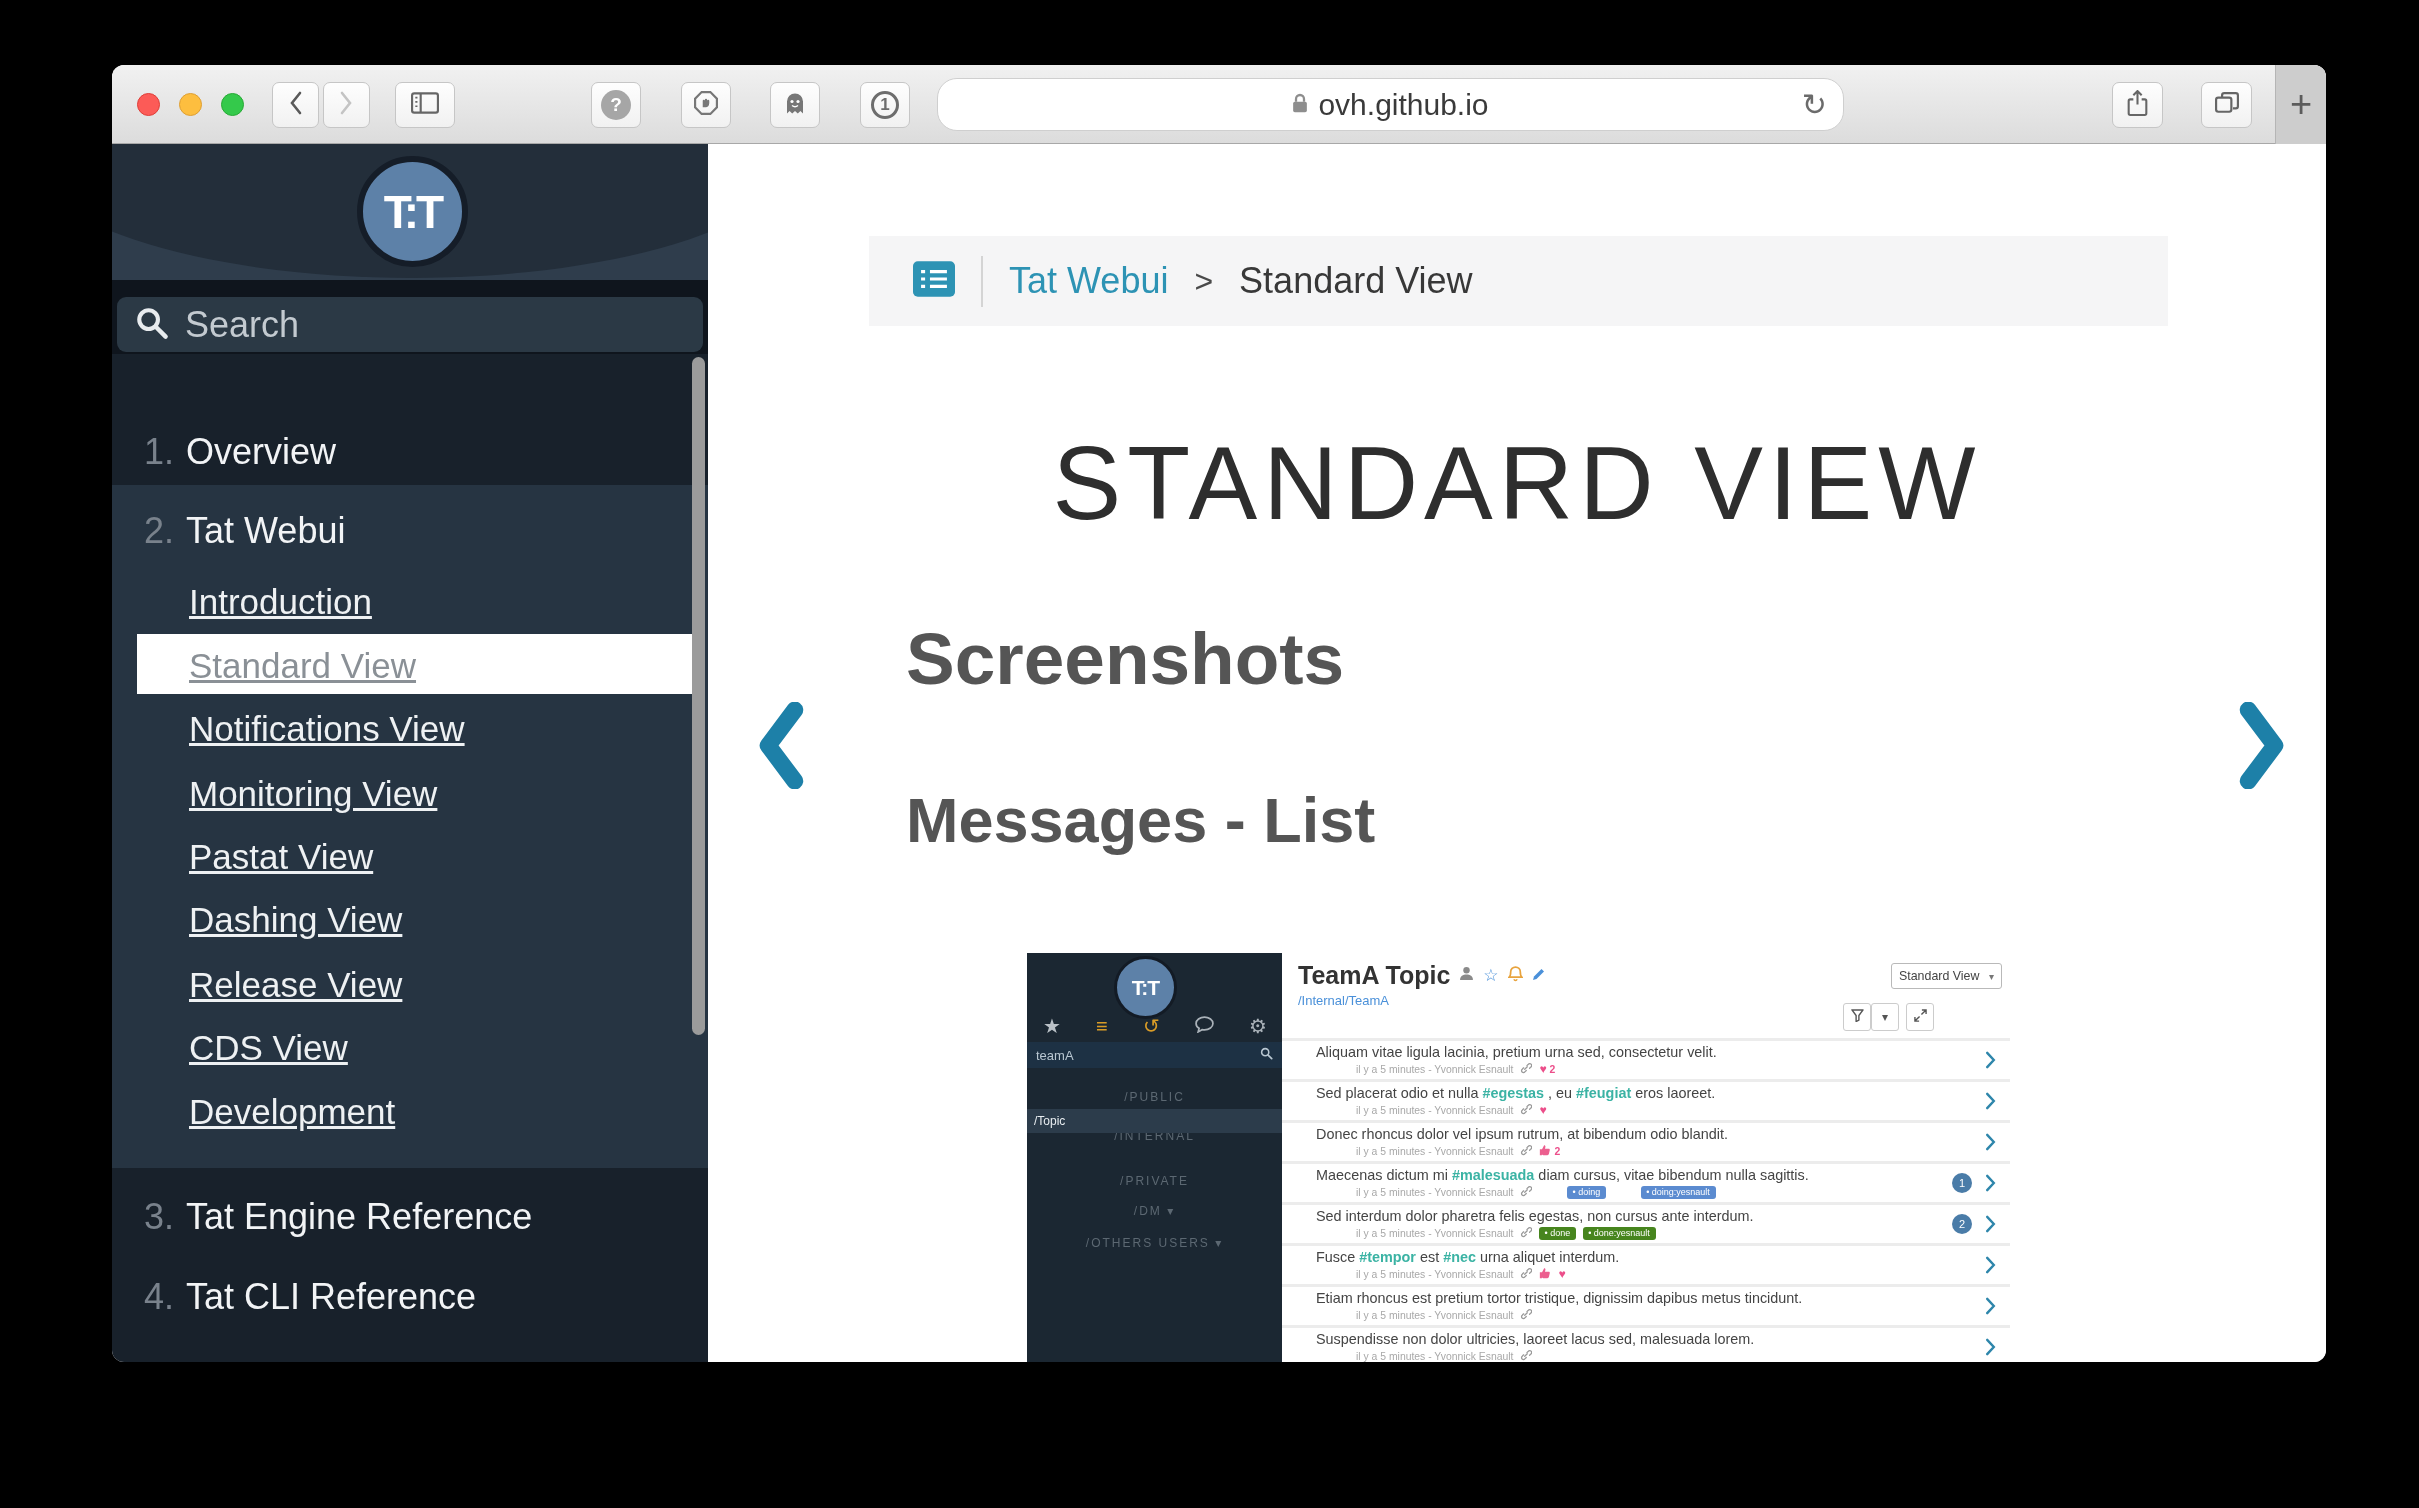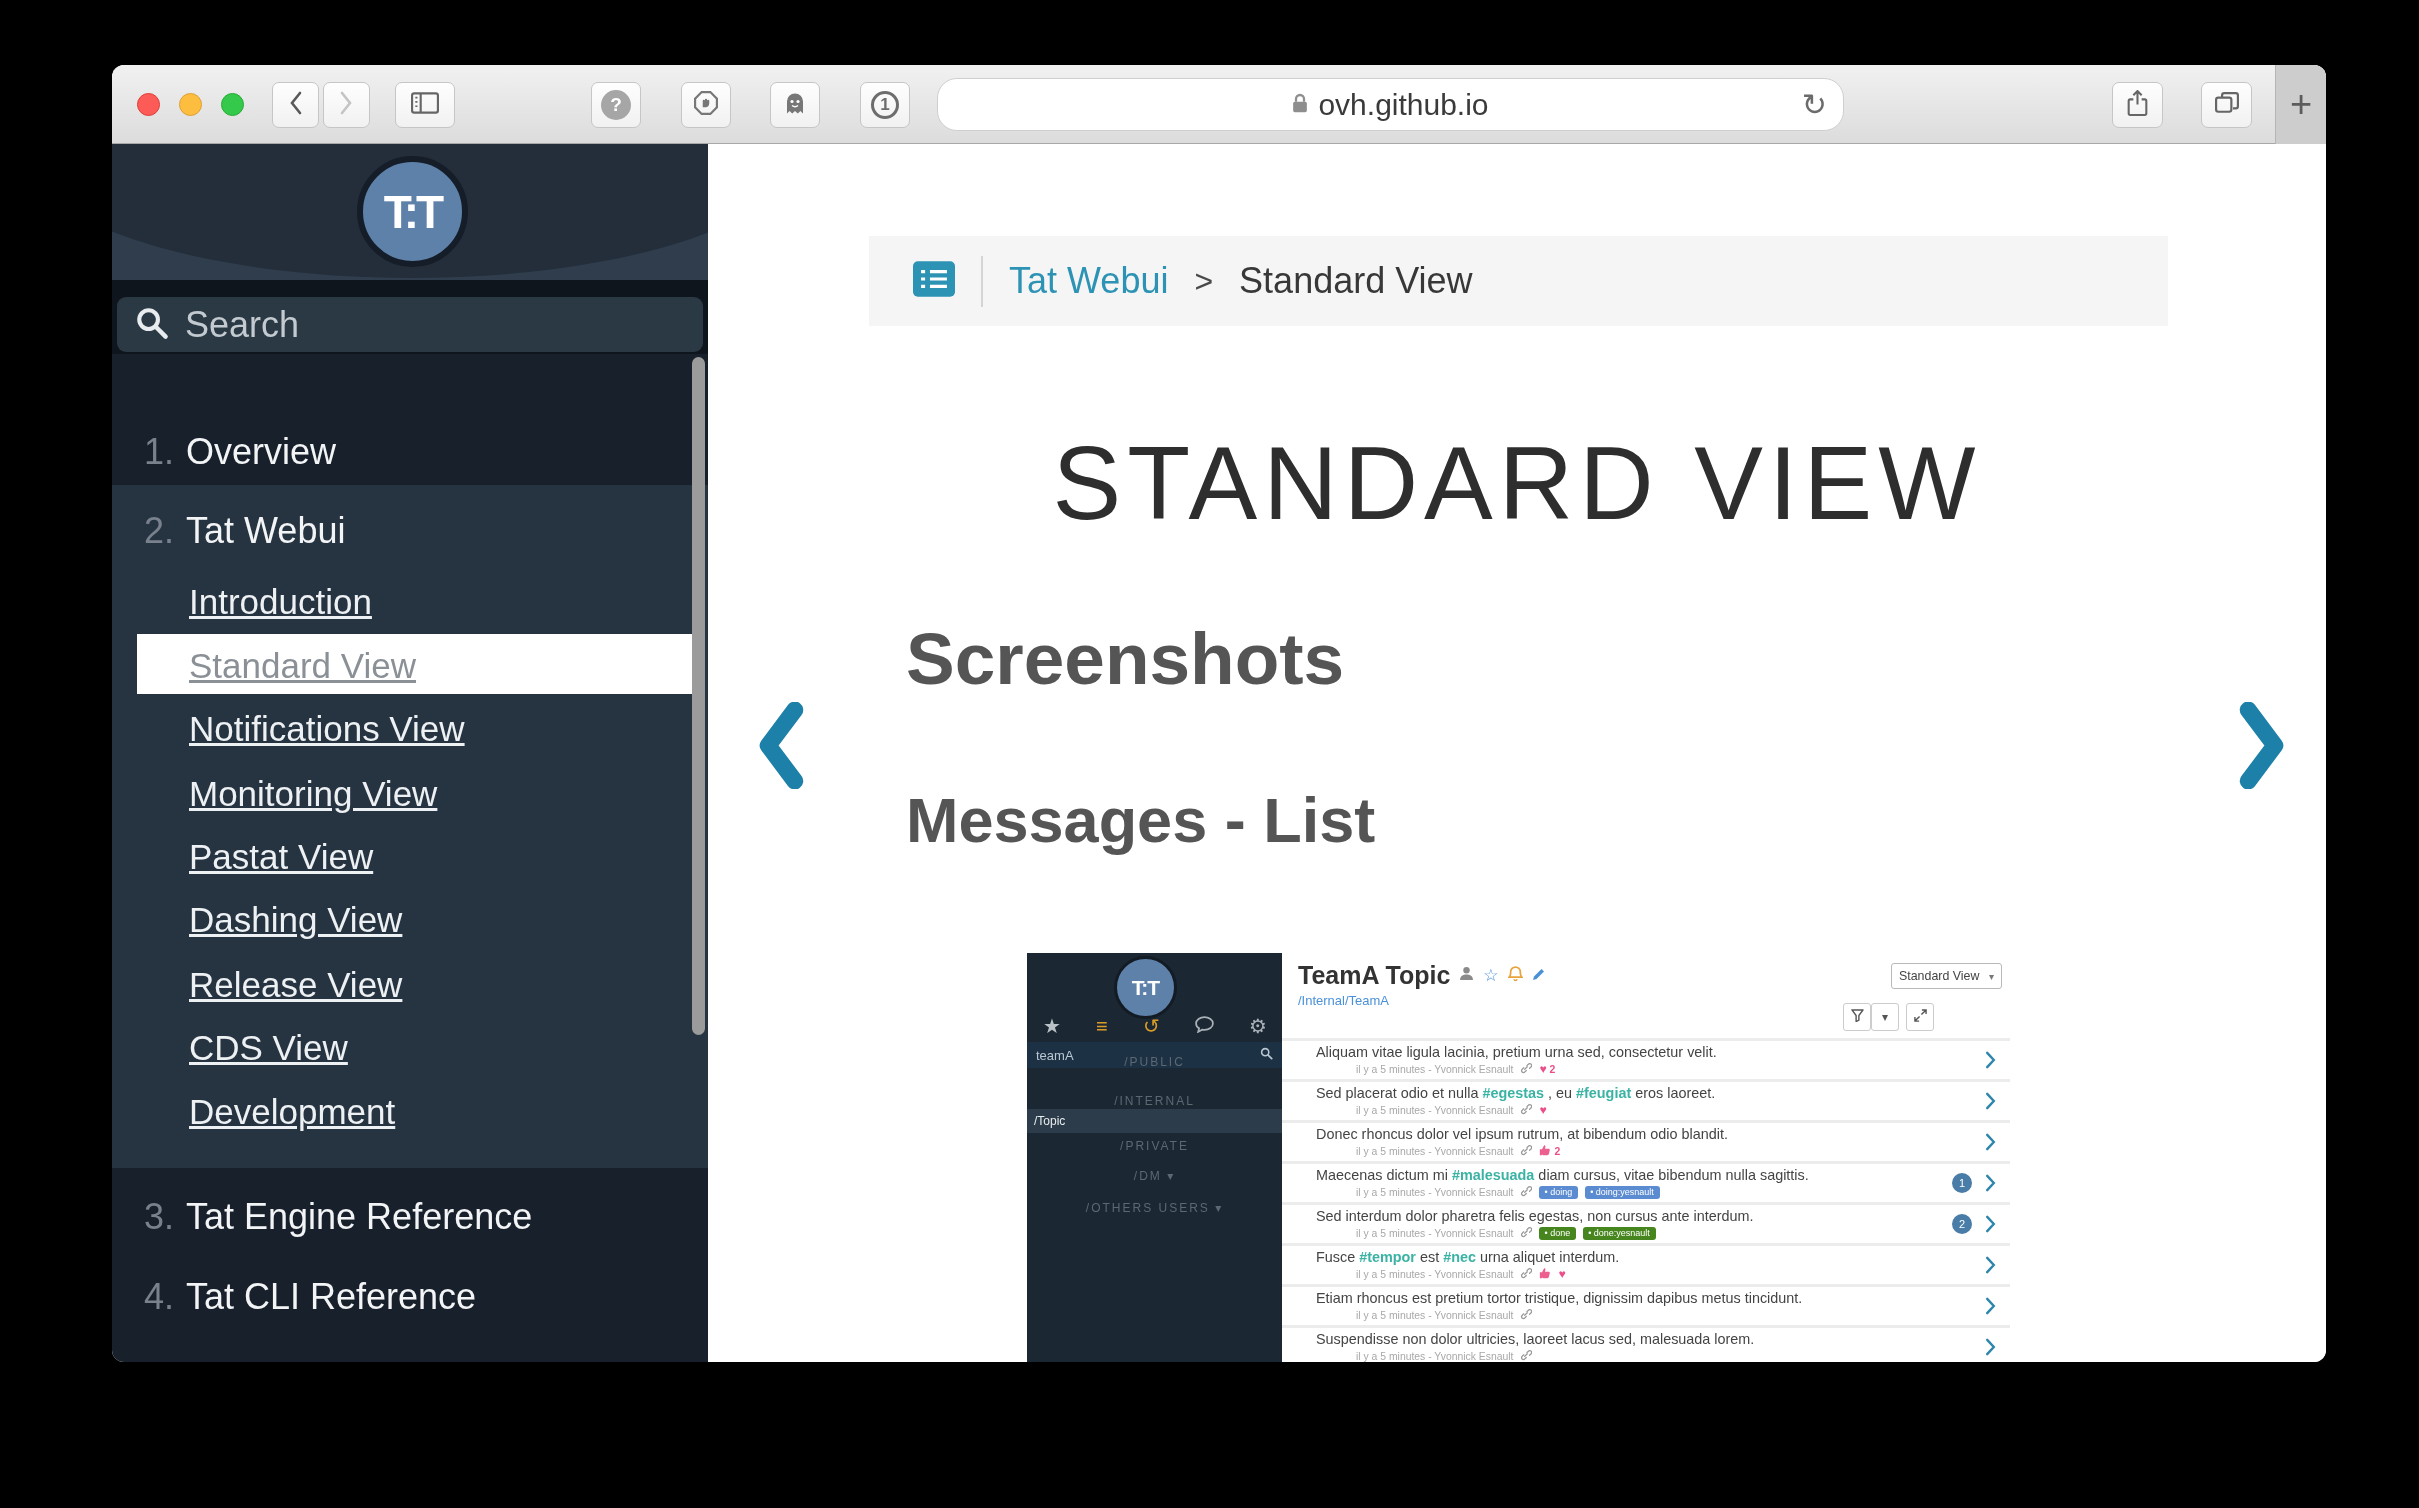--- a/index.html
+++ b/index.html
@@ -68,41 +68,41 @@
   .app-sidebar { position:absolute; left:0; top:0; width:255px; height:409px; background:#1b2732; }
   .app-logo { position:absolute; left:87px; top:3px; width:63px; height:63px; border-radius:50%;
               background:#5d81a8; border:3px solid #131b25; display:flex; align-items:center; justify-content:center;
               color:#fff; font-weight:900; font-size:21px; letter-spacing:-1px; }
   .app-iconrow { position:absolute; left:16px; top:61px; width:224px; display:flex; justify-content:space-between; align-items:center; }
   .app-iconrow span { font-size:20px; }
   .app-search { position:absolute; left:0; top:89px; width:255px; height:26px; background:#1d3144;
                 display:flex; align-items:center; justify-content:space-between; padding:0 9px; }
   .app-search .val { color:#b9c7d2; font-size:13px; }
   .channel { position:absolute; width:255px; font-size:12px; letter-spacing:2px; }
-  .channel.muted { color:#5c6872; text-align:center; }
+  .channel.muted { color:#5c6872; text-align:center;margin-top:35px; }
   .channel.active { background:#2c3c4b; color:#e8edf0; height:24px; line-height:24px; padding-left:7px; letter-spacing:0; }
   .app-main { position:absolute; left:255px; top:0; right:0; height:409px; background:#fff; }
   .topic-row { position:absolute; left:16px; top:8px; display:flex; align-items:center; gap:9px; }
   .topic-title { font-size:25px; font-weight:bold; color:#333; }
   .topic-path { position:absolute; left:16px; top:40px; font-size:13px; color:#4a90d9; }
   .view-select { position:absolute; right:8px; top:10px; width:111px; height:26px; background:#fff;
                  border:1px solid #b9b9b9; border-radius:3px; display:flex; align-items:center;
                  justify-content:space-between; padding:0 7px; font-size:12.4px; color:#444; }
   .composer { position:absolute; left:15px; top:50px; width:537px; height:28px; border:1px solid #ccc;
               border-radius:4px; display:flex; align-items:center; padding:0 8px; }
   .composer .ph { color:#9a9a9a; font-size:13.4px; flex:1; }
   .cbtn { position:absolute; top:50px; width:28px; height:28px; border:1px solid #ccc; border-radius:3px;
           background:#fff; display:flex; align-items:center; justify-content:center; color:#555; font-size:12px; }
   .msg-list { position:absolute; left:0; top:85px; right:0; bottom:0; background:#ececec; padding-top:3px; }
   .msg-row { position:relative; height:38px; background:#fff; margin-bottom:3px; padding:3px 0 0 34px; }
   .msg-text { font-size:14.4px; color:#444; }
   .msg-text .hashtag { color:#3bb3a4; font-weight:bold; }
   .msg-meta { margin-top:2px; font-size:10.4px; color:#a8a8a8; display:flex; align-items:center; gap:7px;padding-left:40px; }
   .pill { color:#fff; font-size:9px; border-radius:3px; padding:1px 6px 2px 5px; }
-  .pill.blue { background:#5b8bd0; }
+  .pill.blue { background:#5b8bd0;margin-left:28px; }
   .pill.green { background:#47851e; }
   .rheart { color:#ec4e8a; font-size:12px; }
   .rcount { color:#ec4e8a; font-size:10.4px; font-weight:bold; }
   .badge { position:absolute; right:38px; top:9px; width:20px; height:20px; border-radius:50%;
            background:#4a7ca8; color:#fff; font-size:11px; display:flex; align-items:center; justify-content:center; }
   .msg-chev { position:absolute; right:14px; top:9px; }
 </style>
 </head>
 <body>
 

